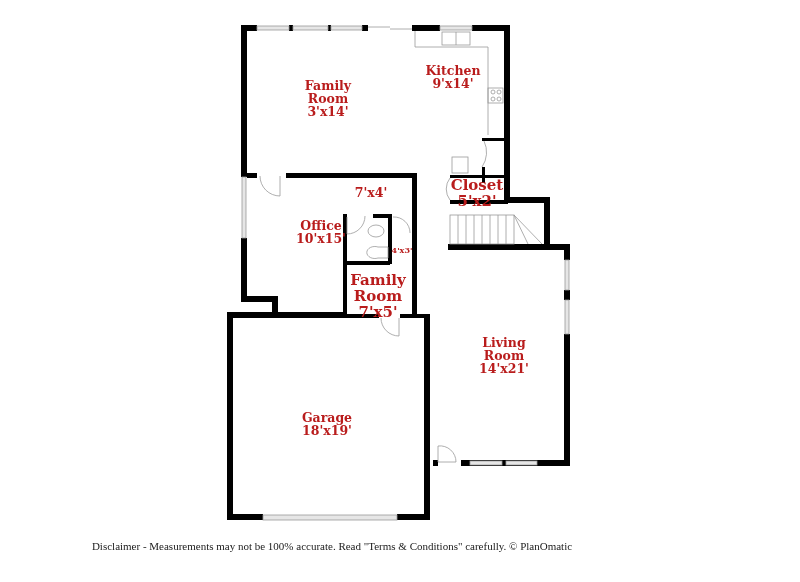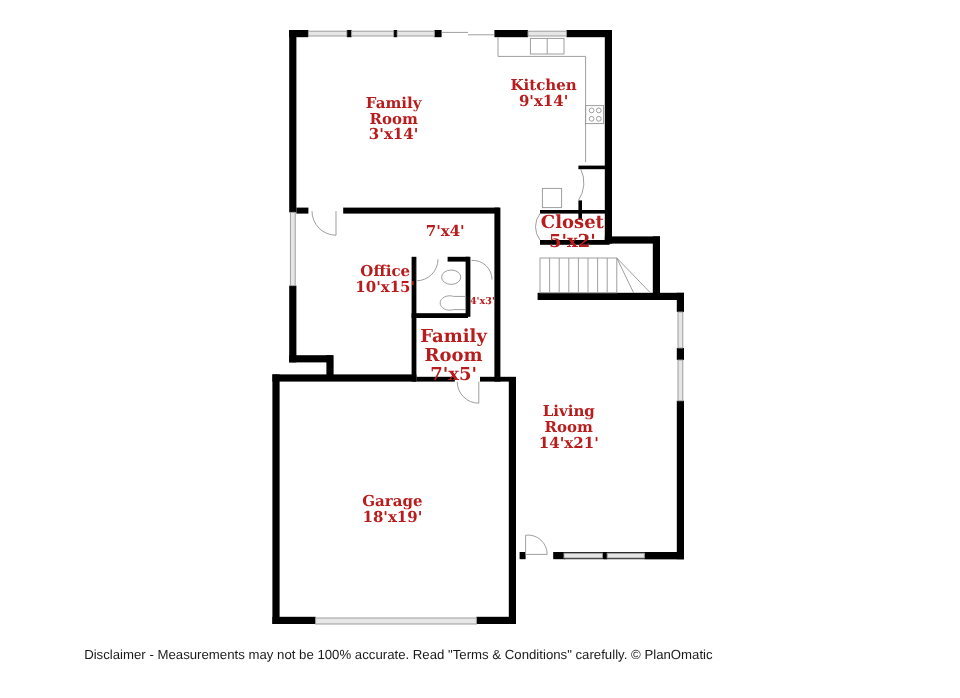--- a/index.html
+++ b/index.html
@@ -2,21 +2,21 @@
 <html><head>
 <meta charset="utf-8">
 <style>
   html, body { margin:0; padding:0; background:#ffffff; }
   body { width:800px; height:582px; position:relative; overflow:hidden; font-family:"DejaVu Serif", serif; }
   #plan { position:absolute; left:0; top:0; width:800px; height:582px; }
   .lbl { position:absolute; text-align:center; font-family:"DejaVu Serif", serif; font-weight:bold; color:#b91c1c; line-height:1.05; transform:translateX(-50%); white-space:nowrap; }
   .lbl.big { font-size:12.5px; }
   .lbl.small { font-size:15px; }
   .lbl.tiny { font-size:8px; }
-  .disclaimer { position:absolute; left:0; width:664px; top:540px; text-align:center; font-family:Liberation Sans, sans-serif; font-size:11px; color:#1a1a1a; }
+  .disclaimer { position:absolute; left:0; width:664px; top:540px; text-align:center; font-family:Liberation Serif, serif; font-size:11px; color:#1a1a1a; }
 </style>
 </head>
 <body>
 
 <svg id="plan" viewBox="0 0 800 582" xmlns="http://www.w3.org/2000/svg">
   <g fill="#000">
 
     <rect x="241" y="25" width="16" height="6"></rect>
     <rect x="289" y="25" width="4" height="6"></rect>
     <rect x="328" y="25" width="3" height="6"></rect>
@@ -144,21 +144,21 @@
   <div>10'x15'</div>
 </div>
 <div class="lbl tiny" style="left:402px;top:246px;">
   <div>4'x3'</div>
 </div>
 <div class="lbl small" style="left:378px;top:273px;">
   <div>Family</div>
   <div>Room</div>
   <div>7'x5'</div>
 </div>
-<div class="lbl big" style="left:474px;top:336px;text-align:center;">
+<div class="lbl big" style="left:504px;top:336px;text-align:center;">
   <div>Living</div>
   <div>Room</div>
   <div>14'x21'</div>
 </div>
 <div class="lbl big" style="left:327px;top:411px;">
   <div>Garage</div>
   <div>18'x19'</div>
 </div>
 
 <div class="disclaimer">Disclaimer - Measurements may not be 100% accurate. Read "Terms &amp; Conditions" carefully. © PlanOmatic</div>

